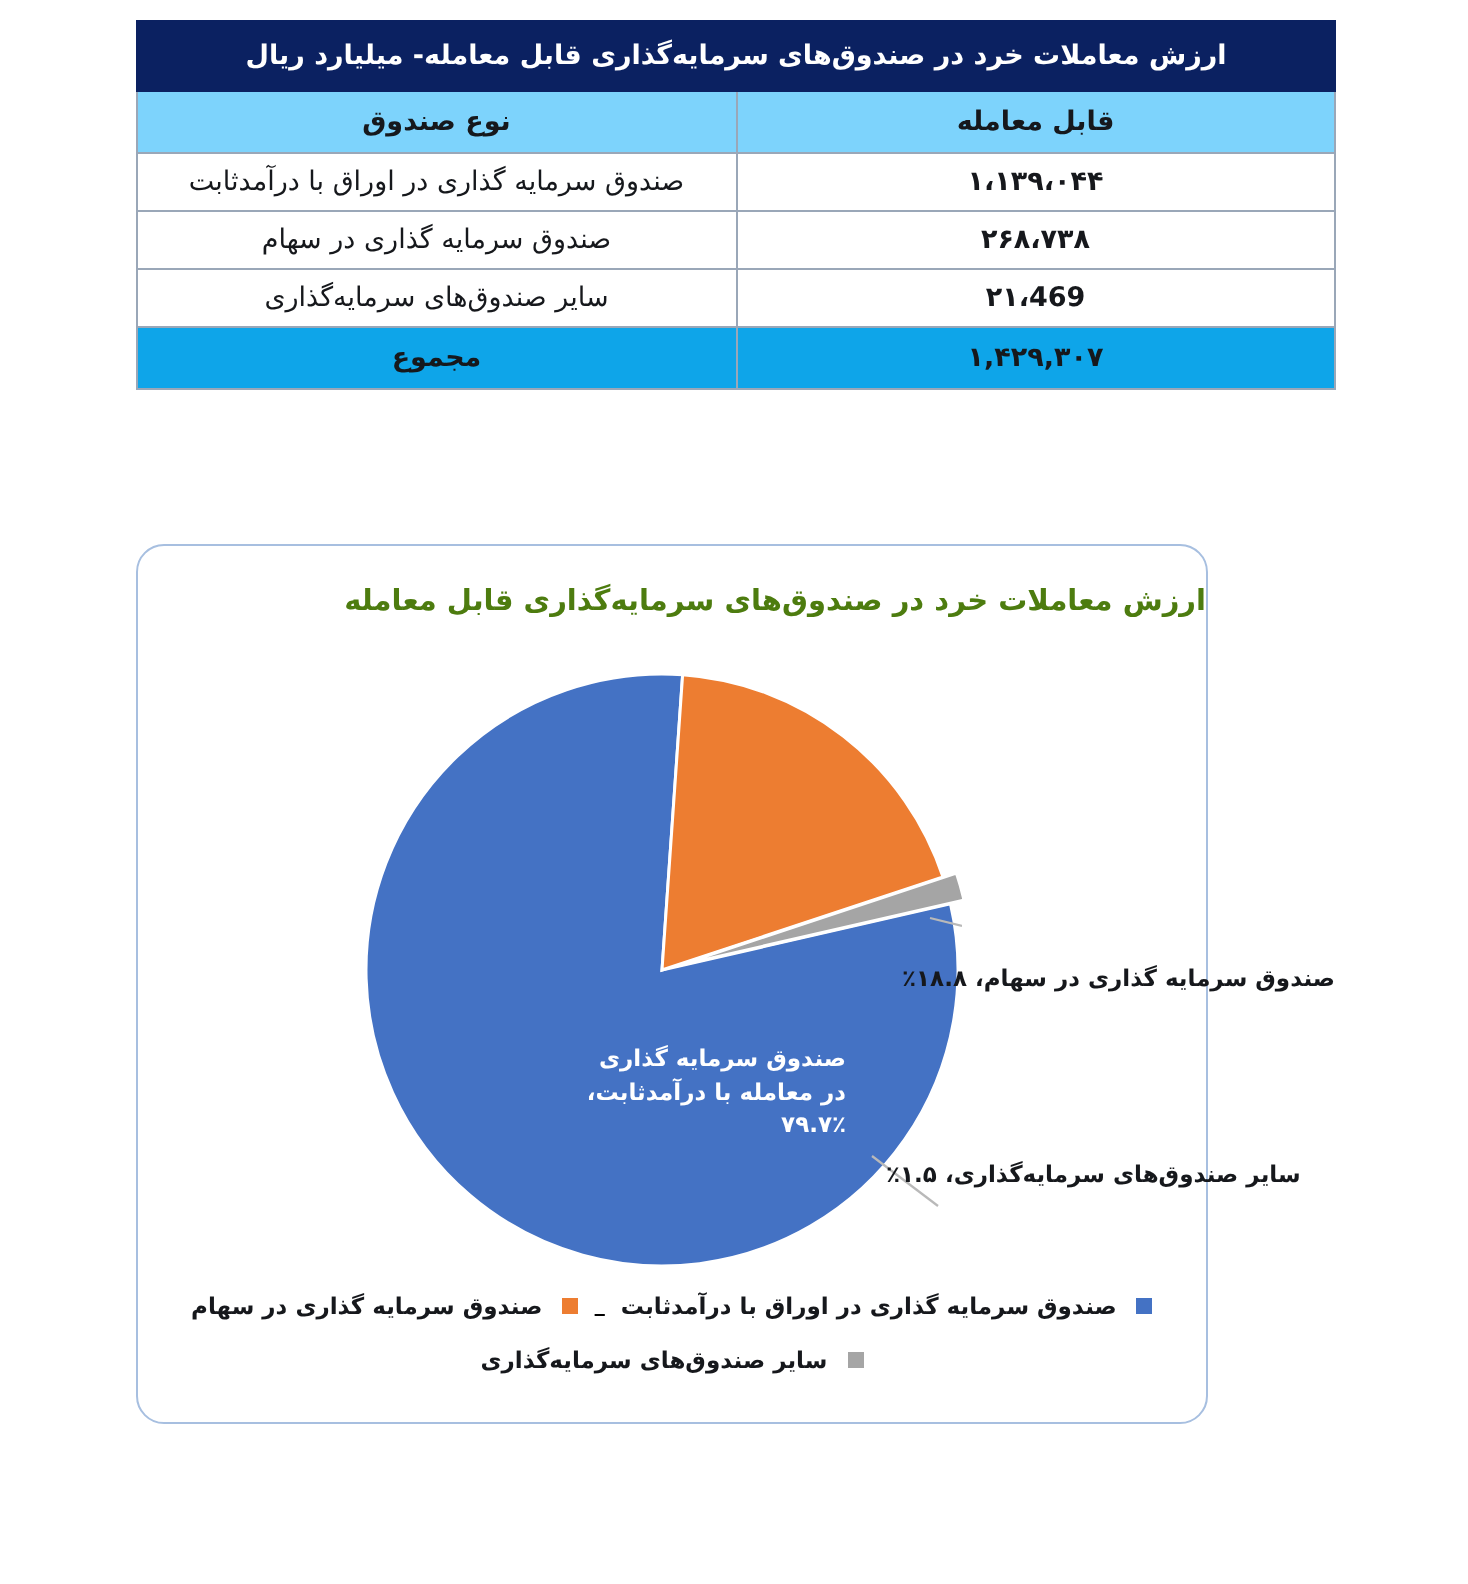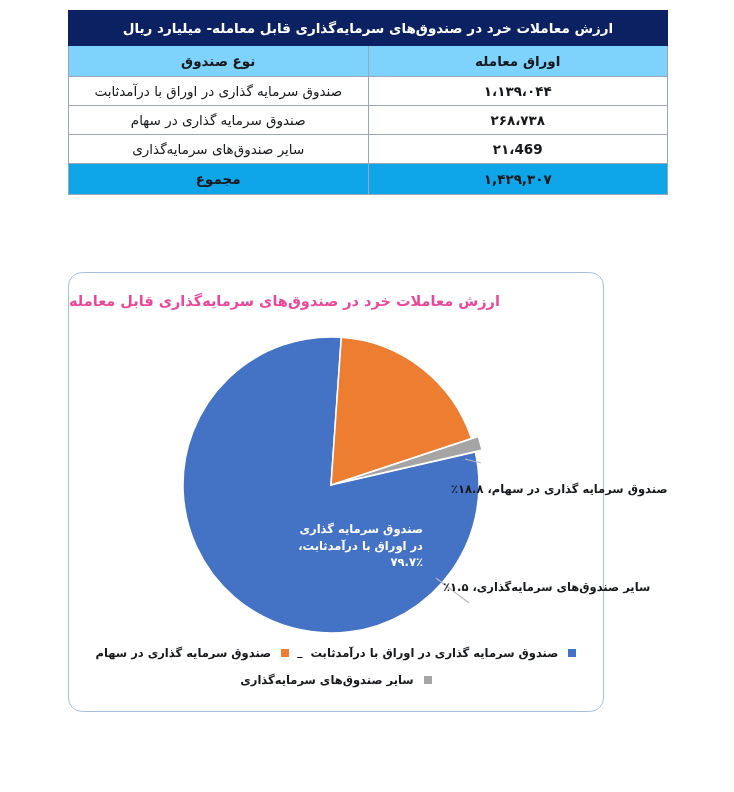--- a/index.html
+++ b/index.html
@@ -76,24 +76,24 @@
     border: 1.6px solid #a7bfe0;
     border-radius: 14px;
     background: #ffffff;
     box-sizing: border-box;
   }
   #chart-title {
     position: absolute;
     top: 20px;
     left: 0;
     width: 100%;
-    text-align: left;
+    text-align: right;
     font-size: 14.5px;
     font-weight: bold;
-    color: #ec4899;
+    color: #4d7c0f;
     direction: rtl;
   }
   #pie-wrap {
     position: absolute;
     left: 112px;
     top: 62px;
     width: 300px;
     height: 300px;
   }
   #pie-wrap svg { display: block; }
@@ -166,21 +166,21 @@
 </head>
 <body>
 
 <div id="table-block">
   <table class="fund-table">
     <tbody>
       <tr>
         <td class="title-cell" colspan="2">ارزش معاملات خرد در صندوق‌های سرمایه‌گذاری قابل معامله- میلیارد ریال</td>
       </tr>
       <tr>
-        <td class="head-cell col-value">اوراق معامله</td>
+        <td class="head-cell col-value">قابل معامله</td>
         <td class="head-cell col-name">نوع صندوق</td>
       </tr>
       <tr>
         <td class="col-value num">۱،۱۳۹،۰۴۴</td>
         <td class="col-name">صندوق سرمایه گذاری در اوراق با درآمدثابت</td>
       </tr>
       <tr>
         <td class="col-value num">۲۶۸،۷۳۸</td>
         <td class="col-name">صندوق سرمایه گذاری در سهام</td>
       </tr>
@@ -208,21 +208,21 @@
       <path id="slice-equity" d="M 150 150 L 160.32 2.36 A 148 148 0 0 1 290.50 103.48 Z" fill="#ED7D31" stroke="#ffffff" stroke-width="1.5"></path>
 
       <path id="slice-other" d="M 156.7414804617613 148.1152079203025 L 297.24 101.60 A 148 148 0 0 1 300.99 115.02 Z" fill="#A5A5A5" stroke="#ffffff" stroke-width="1.5"></path>
 
       <polyline id="leader-equity" points="284,124 300,128" fill="none" stroke="#b9b9b9" stroke-width="1.1"></polyline>
       <polyline id="leader-other" points="255,243 288,268" fill="none" stroke="#b9b9b9" stroke-width="1.1"></polyline>
     </svg>
 
     <div class="slice-label" id="label-fixed">
       <span>صندوق سرمایه گذاری</span><br>
-      <span>در اوراق با درآمدثابت،</span><br>
+      <span>در معامله با درآمدثابت،</span><br>
       <span>۷۹.۷٪</span>
     </div>
   </div>
 
   <div class="slice-label" id="label-equity">صندوق سرمایه گذاری در سهام، ۱۸.۸٪</div>
 
   <div class="slice-label" id="label-other">سایر صندوق‌های سرمایه‌گذاری، ۱.۵٪</div>
 
   <div id="legend">
     <div class="legend-row">

